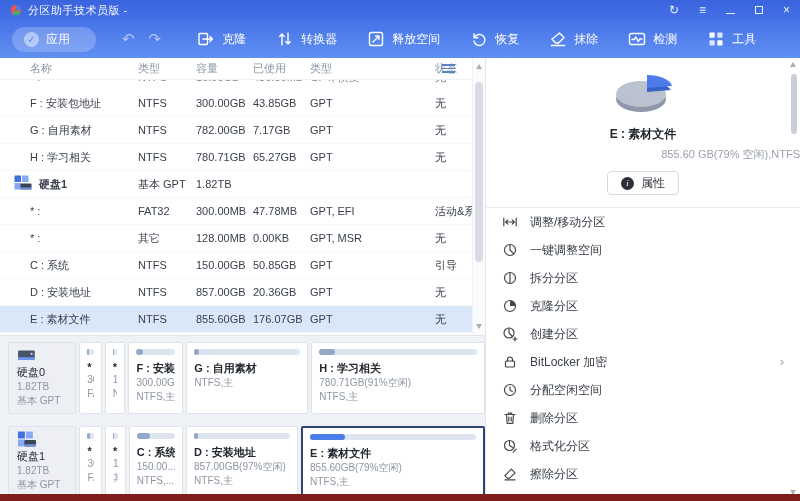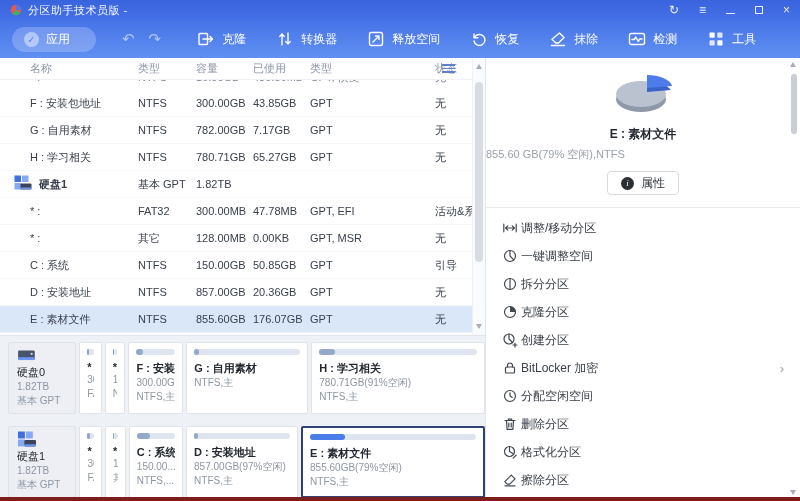--- a/index.html
+++ b/index.html
@@ -1,18 +1,18 @@
 <!DOCTYPE html>
 <html><head>
 <meta charset="utf-8">
 <style>
   * { box-sizing: border-box; margin: 0; padding: 0; }
   body { background:#d8dce2; font-family:"Liberation Sans", sans-serif; }
   .app { position:relative; width:800px; height:501px; background:#fff; overflow:hidden;
-         border-bottom:4px solid #7f1d1d; font-family:"Liberation Sans", sans-serif; }
+         border-bottom:7px solid #7f1d1d; font-family:"Liberation Sans", sans-serif; }
 
   
   .titlebar { height:20px; background:linear-gradient(180deg,#3a64de,#4470e6);
               display:flex; align-items:center; padding:0 10px; color:#fff; }
   .titlebar .logo { width:12px; height:12px; margin-right:6px; }
   .titlebar .title { font-size:11px; opacity:.95; letter-spacing:.5px; }
   .win-controls { margin-left:auto; display:flex; align-items:center; gap:20px; }
   .wc { color:#fff; font-size:12px; line-height:12px; opacity:.9; cursor:default; }
   .wc-min { width:9px; height:1.5px; background:#fff; display:inline-block; }
   .wc-max { width:8px; height:8px; border:1.4px solid #fff; display:inline-block; }
@@ -75,29 +75,29 @@
   .pbar { height:6px; border-radius:3px; background:#dfe5ef; position:relative; margin-bottom:6px; }
   .pbar i { position:absolute; left:0; top:0; bottom:0; border-radius:3px; background:#93a9ca; }
   .part.selected .pbar i { background:#4b7cea; }
   .plabel { font-size:11px; font-weight:bold; color:#23292f; white-space:nowrap; overflow:hidden; }
   .pline { font-size:10px; color:#8e96a3; white-space:nowrap; overflow:hidden; line-height:14px; }
 
   
   .rpanel { flex:1; position:relative; padding-top:10px; }
   .pie-box { display:flex; justify-content:center; }
   .sel-name { text-align:center; font-size:12px; font-weight:bold; color:#23292f; margin-top:6px; }
-  .sel-info { text-align:left; font-size:11px; color:#9aa1ac; margin-top:4px; }
+  .sel-info { text-align:right; font-size:11px; color:#9aa1ac; margin-top:4px; }
   .prop-btn { margin:9px auto 0; width:72px; height:24px; border:1px solid #d7dbe1; border-radius:4px;
               display:flex; align-items:center; justify-content:center; gap:7px; font-size:12px; color:#2e343b; }
   .prop-btn .info-i { width:13px; height:13px; border-radius:50%; background:#2b3036; color:#fff;
                       font-size:9px; font-style:italic; font-family:"Liberation Serif",serif;
                       display:flex; align-items:center; justify-content:center; }
   .rdivider { height:1px; background:#e8eaee; margin:12px 0 6px; }
   .menu { }
-  .mitem { height:28px; display:flex; align-items:center; gap:3px; padding:0 16px; font-size:12px;
+  .mitem { height:28px; display:flex; gap:12px; padding:0 16px; font-size:12px;
            color:#3a4048; cursor:default; }
   .mitem .ic, .mitem svg { width:16px; height:16px; flex:0 0 auto; }
   .mitem svg { stroke:#42484f; fill:none; stroke-width:1.2; stroke-linecap:round; stroke-linejoin:round; }
   .mitem .chev { margin-left:auto; color:#9aa1ab; font-size:13px; }
   .rscroll { position:absolute; top:2px; right:2px; bottom:2px; width:8px; }
   .rthumb { position:absolute; left:1px; width:6px; border-radius:3px; background:#c9ced6;
             top:14px; height:60px; }
   .rscroll .arr-up { left:0; top:2px; border-left-width:3px; border-right-width:3px; }
   .rscroll .arr-dn { left:0; bottom:2px; border-left-width:3px; border-right-width:3px; }
 </style>

